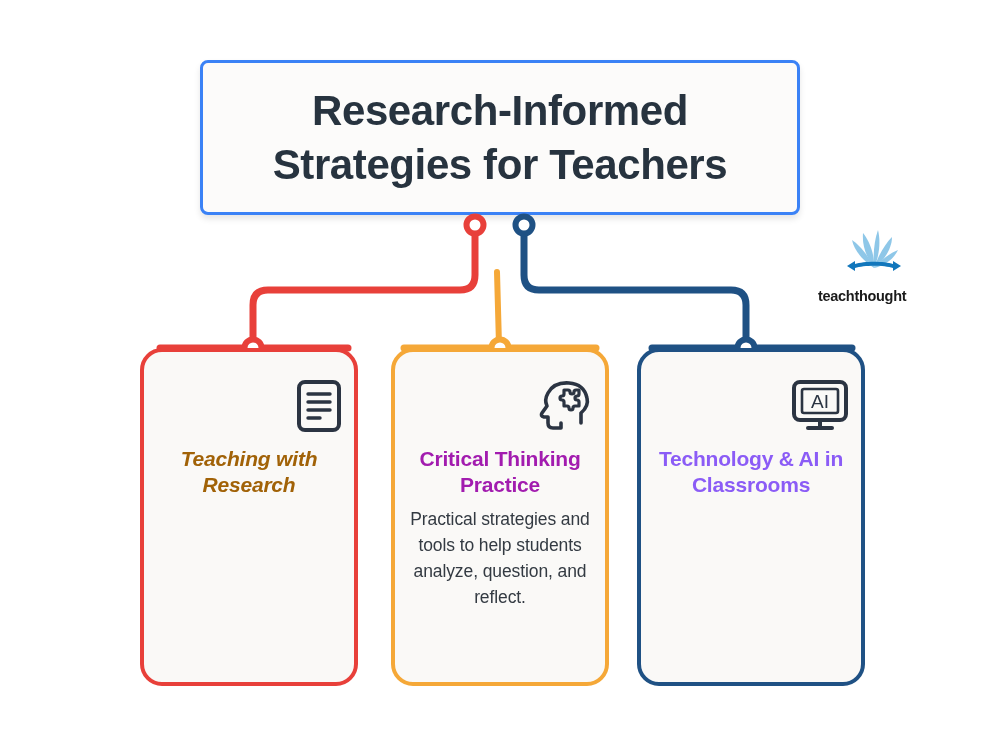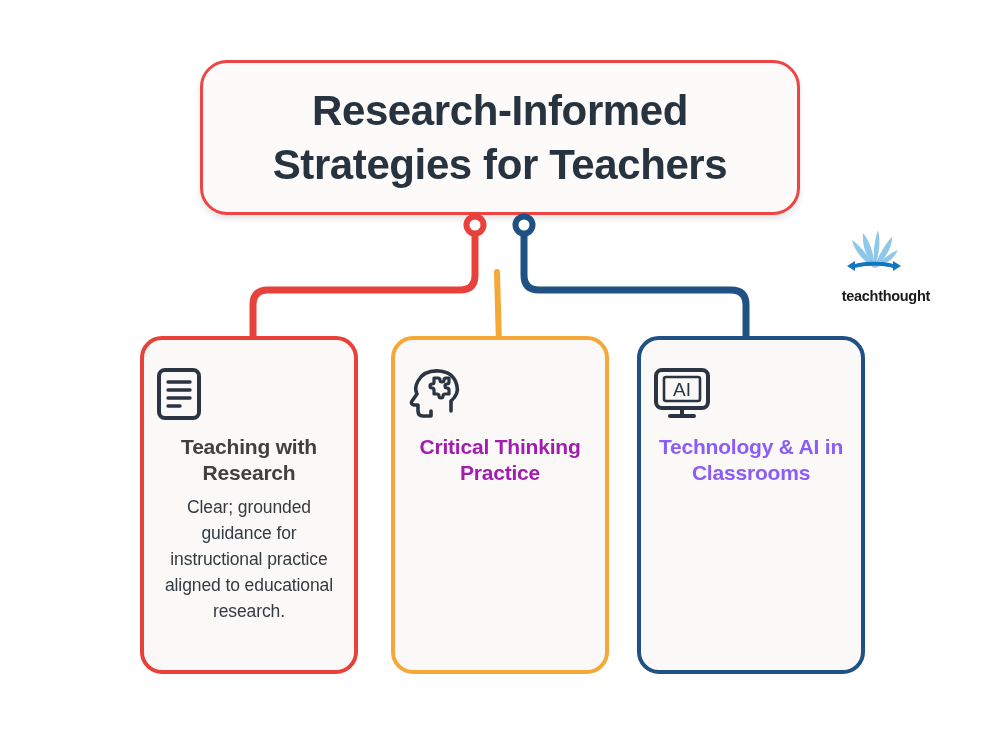--- a/index.html
+++ b/index.html
@@ -18,22 +18,22 @@
 
   
   #title-box {
     position: absolute;
     left: 200px;
     top: 60px;
     width: 600px;
     height: 155px;
     box-sizing: border-box;
     background: #FCFBFA;
-    border: 3px solid #ef4444;
-    border-radius: 27px;
+    border: 3px solid #3b82f6;
+    border-radius: 8px;
     box-shadow: 0 4px 6px rgba(0,0,0,0.10);
     display: flex;
     align-items: center;
     justify-content: center;
   }
   #title-text {
     font-size: 42px;
     font-weight: bold;
     line-height: 1.28;
     color: #27333F;
@@ -48,31 +48,31 @@
     left: 0;
     top: 0;
     width: 1000px;
     height: 750px;
     pointer-events: none;
   }
 
   
   .card {
     position: absolute;
-    top: 336px;
+    top: 348px;
     width: 218px;
     height: 338px;
     box-sizing: border-box;
     background: #FAF9F7;
     border-radius: 22px;
     border-style: solid;
     border-width: 4px;
     display: flex;
     flex-direction: column;
-    align-items: flex-start;
+    align-items: flex-end;
     padding: 26px 12px 17px 12px;
   }
   #card-0 { left: 140px; border-color: #E8403A; }
   #card-1 { left: 391px; border-color: #F5A838; }
   #card-2 { left: 637px; width: 228px; border-color: #1F5184; }
 
   .card-icon {
     height: 56px;
     display: flex;
     align-items: center;
@@ -80,39 +80,39 @@
     margin-bottom: 12px;
   }
   .card-title {
     font-size: 21px;
     font-weight: bold;
     line-height: 1.22;
     text-align: center;
     letter-spacing: -0.2px;
     margin-bottom: 10px;
   }
-  #card-0 .card-title { color: #404040; }
+  #card-0 .card-title { color: #a16207; font-style: italic; }
   #card-1 .card-title { color: #a21caf; }
   #card-2 .card-title { color: #8b5cf6; }
 
   .card-desc {
     font-size: 17.5px;
     line-height: 1.48;
     text-align: center;
     color: #333A42;
     letter-spacing: -0.1px;
   }
 
   
   #logo {
     position: absolute;
     left: 818px;
     top: 224px;
     width: 112px;
-    text-align: right;
+    text-align: left;
   }
   #logo-mark { display: block; margin: 0 auto; }
   #logo-word {
     font-size: 14.5px;
     font-weight: bold;
     color: #1A1A1A;
     letter-spacing: -0.3px;
     margin-top: 2px;
   }
 </style>
@@ -148,31 +148,31 @@
   <div class="card-icon">
     <svg width="46" height="54" viewBox="0 0 46 54" xmlns="http://www.w3.org/2000/svg">
       <rect x="3" y="3" width="40" height="48" rx="6" ry="6" fill="none" stroke="#2B3442" stroke-width="4"></rect>
       <line x1="12" y1="15" x2="34" y2="15" stroke="#2B3442" stroke-width="3.4" stroke-linecap="round"></line>
       <line x1="12" y1="23" x2="34" y2="23" stroke="#2B3442" stroke-width="3.4" stroke-linecap="round"></line>
       <line x1="12" y1="31" x2="34" y2="31" stroke="#2B3442" stroke-width="3.4" stroke-linecap="round"></line>
       <line x1="12" y1="39" x2="24" y2="39" stroke="#2B3442" stroke-width="3.4" stroke-linecap="round"></line>
     </svg>
   </div>
   <div class="card-title">Teaching with Research</div>
-  <div class="card-desc">Clear; grounded guidance for instructional practice aligned to educational research.</div>
 </div>
 
 <div class="card" id="card-1">
   <div class="card-icon">
     <svg width="56" height="54" viewBox="0 0 56 54" xmlns="http://www.w3.org/2000/svg">
       <path d="M44 44 L44 34 Q52 27 50 19 Q47 5 32 4 Q17 3 11 14 Q7 21 10 27 L5 34 Q3 37 7 38 L11 38 L11 44 Q11 49 16 49 L24 49 L24 44" fill="none" stroke="#2B3442" stroke-width="3.6" stroke-linejoin="round" stroke-linecap="round"></path>
       <path d="M27 11 L31 11 Q33 11 33 13 Q33 15 35 15 Q37 15 37 13 Q37 11 39 11 L42 11 L42 15 Q42 17 40 17 Q38 17 38 19 Q38 21 40 21 Q42 21 42 23 L42 27 L38 27 Q36 27 36 29 Q36 31 34 31 Q32 31 32 29 Q32 27 30 27 L27 27 L27 23 Q27 21 25 21 Q23 21 23 19 Q23 17 25 17 Q27 17 27 15 Z" fill="none" stroke="#2B3442" stroke-width="3.2" stroke-linejoin="round" stroke-linecap="round"></path>
     </svg>
   </div>
   <div class="card-title">Critical Thinking Practice</div>
+  <div class="card-desc">Practical strategies and tools to help students analyze, question, and reflect.</div>
 </div>
 
 <div class="card" id="card-2">
   <div class="card-icon">
     <svg width="58" height="54" viewBox="0 0 58 54" xmlns="http://www.w3.org/2000/svg">
       <rect x="3" y="3" width="52" height="38" rx="6" ry="6" fill="none" stroke="#2B3442" stroke-width="4"></rect>
       <rect x="11" y="10" width="36" height="24" rx="2" ry="2" fill="none" stroke="#2B3442" stroke-width="2.6"></rect>
       <text x="29" y="29" text-anchor="middle" font-family="Liberation Sans, sans-serif" font-size="19" fill="#2B3442">AI</text>
       <line x1="29" y1="41" x2="29" y2="47" stroke="#2B3442" stroke-width="4" stroke-linecap="round"></line>
       <line x1="17" y1="49" x2="41" y2="49" stroke="#2B3442" stroke-width="4" stroke-linecap="round"></line>

